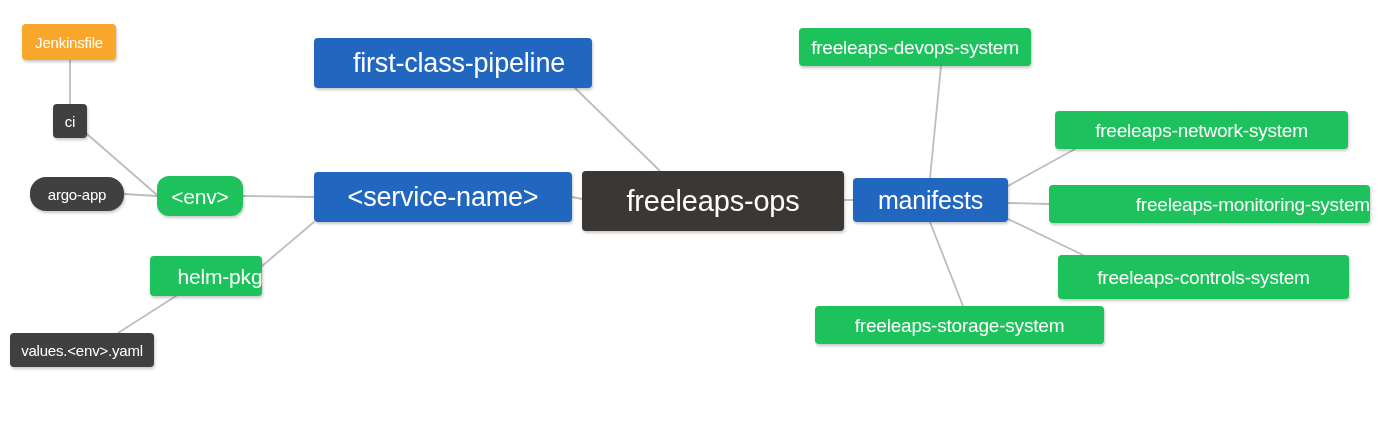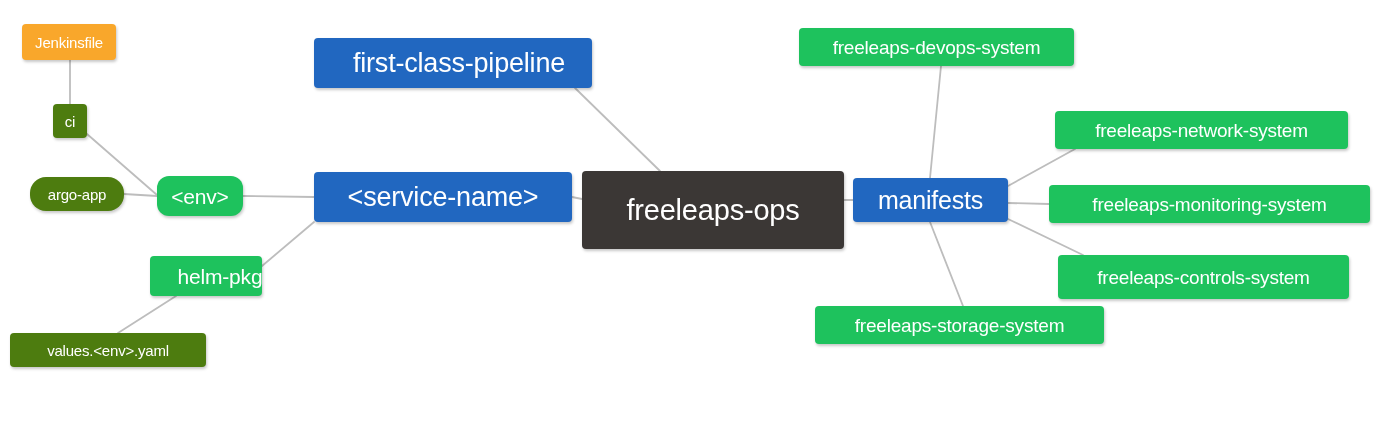--- a/index.html
+++ b/index.html
@@ -41,21 +41,21 @@
   }
   .node-label {
     display: block;
     white-space: nowrap;
   }
   
   .c-root   { background: #3b3735; }
   .c-blue   { background: #2167c0; }
   .c-green  { background: #1ec25d; }
   .c-orange { background: #f9a72b; }
-  .c-red    { background: #4d7c0f; }
+  .c-red    { background: #404040; }
 </style>
 </head>
 <body>
 
 <div id="mindmap-canvas">
   <svg id="edge-layer" viewBox="0 0 1390 421" width="1390" height="421" xmlns="http://www.w3.org/2000/svg">
       <path d="M 70,60 L 70,104" fill="none" stroke="#bdbdbd" stroke-width="1.8" stroke-linecap="round"></path>
       <path d="M 87,134 L 157,195" fill="none" stroke="#bdbdbd" stroke-width="1.8" stroke-linecap="round"></path>
       <path d="M 124,194 L 157,196" fill="none" stroke="#bdbdbd" stroke-width="1.8" stroke-linecap="round"></path>
       <path d="M 243,196 L 314,197" fill="none" stroke="#bdbdbd" stroke-width="1.8" stroke-linecap="round"></path>
@@ -79,42 +79,42 @@
       </div>
       <div class="node c-red" style="left: 30px; top: 177px; width: 94px; height: 34px; font-size: 15px; border-radius: 16px;">
         <span class="node-label">argo-app</span>
       </div>
       <div class="node c-green" style="left: 157px; top: 176px; width: 86px; height: 40px; font-size: 21px; border-radius: 12px;">
         <span class="node-label">&lt;env&gt;</span>
       </div>
       <div class="node c-green" style="left: 150px; top: 256px; width: 112px; height: 40px; font-size: 21px; padding-left: 28px;">
         <span class="node-label">helm-pkg</span>
       </div>
-      <div class="node c-red" style="left: 10px; top: 333px; width: 196px; height: 34px; font-size: 15px;">
+      <div class="node c-red" style="left: 10px; top: 333px; width: 144px; height: 34px; font-size: 15px;">
         <span class="node-label">values.&lt;env&gt;.yaml</span>
       </div>
       <div class="node c-blue" style="left: 314px; top: 38px; width: 278px; height: 50px; font-size: 27px; padding-left: 12px;">
         <span class="node-label">first-class-pipeline</span>
       </div>
       <div class="node c-blue" style="left: 314px; top: 172px; width: 258px; height: 50px; font-size: 27px; text-align: center;">
         <span class="node-label">&lt;service-name&gt;</span>
       </div>
-      <div class="node c-root" style="left: 582px; top: 171px; width: 262px; height: 78px; font-size: 29px;">
+      <div class="node c-root" style="left: 582px; top: 171px; width: 262px; height: 60px; font-size: 29px;">
         <span class="node-label">freeleaps-ops</span>
       </div>
       <div class="node c-blue" style="left: 853px; top: 178px; width: 155px; height: 44px; font-size: 25px;">
         <span class="node-label">manifests</span>
       </div>
-      <div class="node c-green" style="left: 799px; top: 28px; width: 275px; height: 38px; font-size: 19px;">
+      <div class="node c-green" style="left: 799px; top: 28px; width: 232px; height: 38px; font-size: 19px;">
         <span class="node-label">freeleaps-devops-system</span>
       </div>
       <div class="node c-green" style="left: 1055px; top: 111px; width: 293px; height: 38px; font-size: 19px;">
         <span class="node-label">freeleaps-network-system</span>
       </div>
-      <div class="node c-green" style="left: 1049px; top: 185px; width: 321px; height: 38px; font-size: 19px;">
+      <div class="node c-green" style="left: 1049px; top: 185px; width: 321px; height: 38px; font-size: 19px; justify-content: flex-end;">
         <span class="node-label">freeleaps-monitoring-system</span>
       </div>
       <div class="node c-green" style="left: 1058px; top: 255px; width: 291px; height: 44px; font-size: 19px;">
         <span class="node-label">freeleaps-controls-system</span>
       </div>
       <div class="node c-green" style="left: 815px; top: 306px; width: 289px; height: 38px; font-size: 19px;">
         <span class="node-label">freeleaps-storage-system</span>
       </div>
     </div>
 </div>

